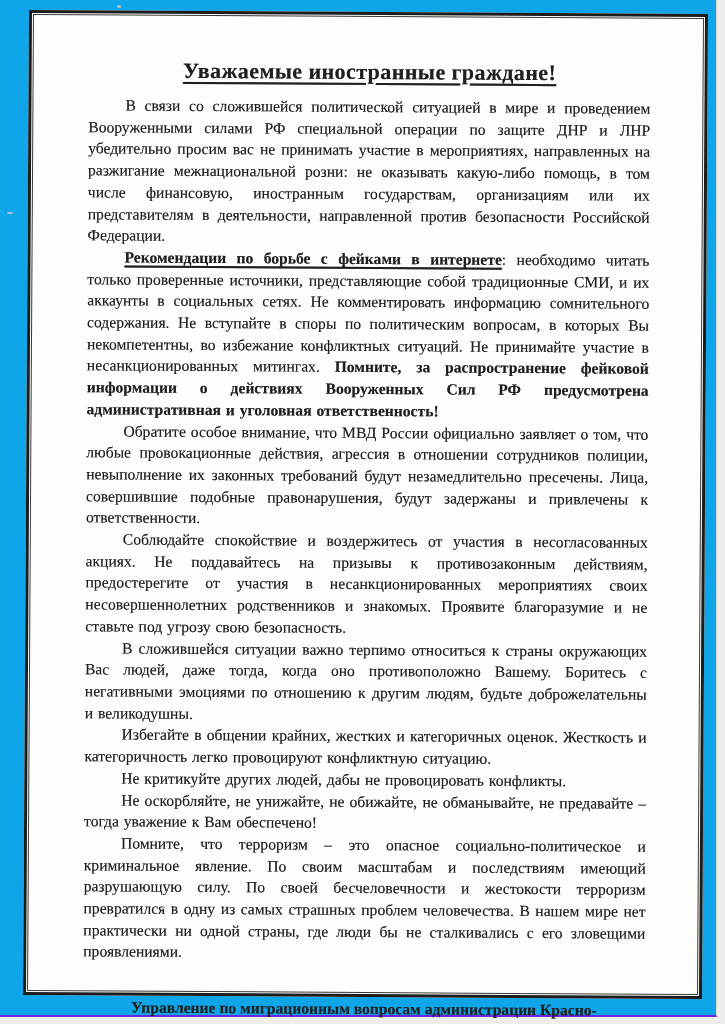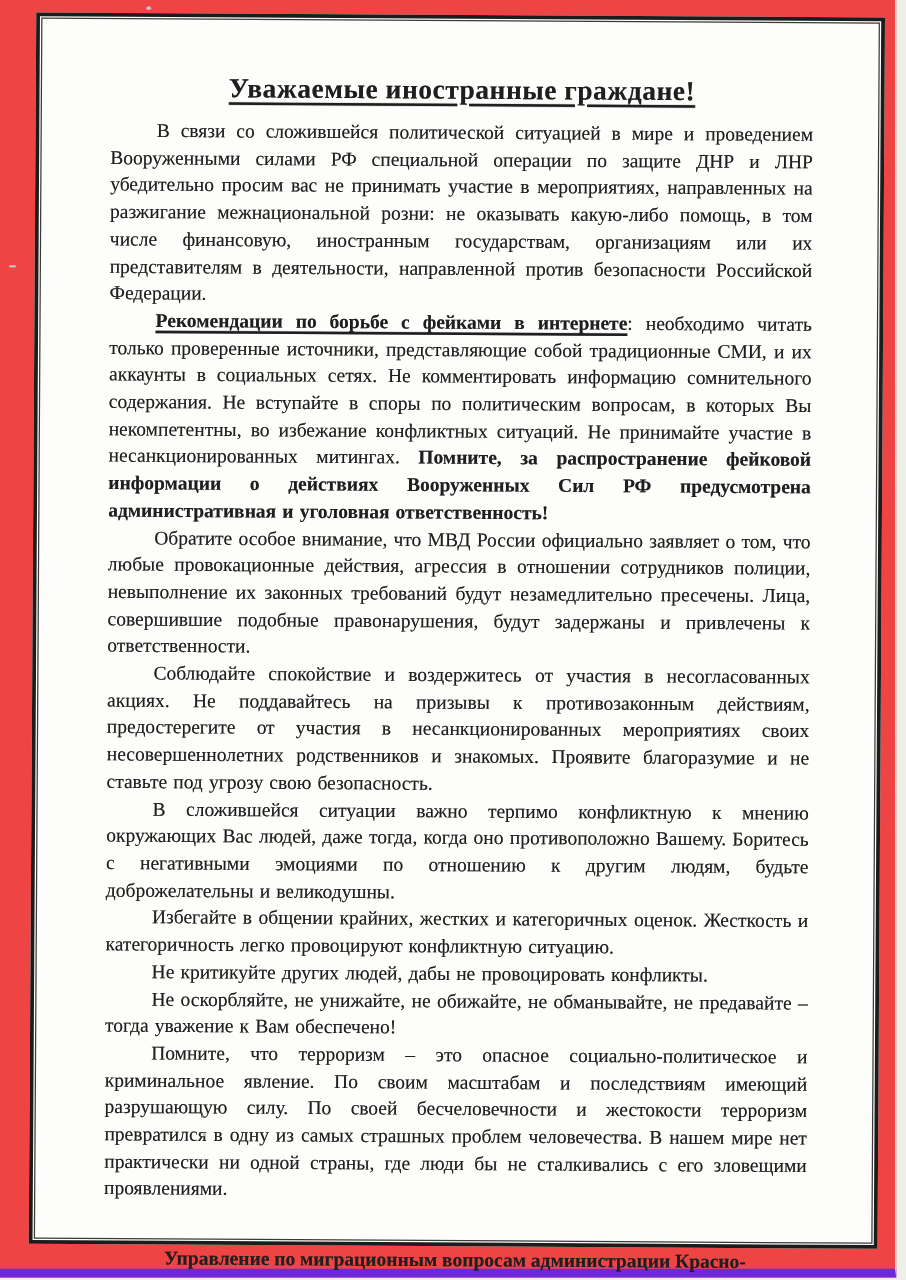--- a/index.html
+++ b/index.html
@@ -6,23 +6,23 @@
   body {
     width: 725px; height: 1024px;
     background: #eeeeeb;
     font-family: "Liberation Serif", "DejaVu Serif", serif;
     overflow: hidden;
     position: relative;
   }
   .paper {
     position: absolute; left: 0; top: 0;
     width: 716px; height: 1015px;
-    background: #ef4444;
+    background: #0ea5e9;
     border-right: 1px solid #d8d8d4;
-    border-bottom: 7px solid #6d28d9;
+    border-bottom: 2px solid #6d28d9;
   }
   .frame {
     position: absolute; left: 26px; top: 12px;
     width: 673px; height: 979px;
     border: 3px solid #1c1c1c;
     transform: rotate(0.35deg);
     transform-origin: 50% 50%;
     background: #fdfdfb;
   }
   .frame-inner {
@@ -78,21 +78,21 @@
 
 <div class="paper">
   <div class="frame">
     <div class="frame-inner doc-text">
       <h1 class="title">Уважаемые иностранные граждане!</h1>
       <div class="body-block">
           <p class="para"><span class="run-normal">В связи со сложившейся политической ситуацией в мире и проведением Вооруженными силами РФ специальной операции по защите ДНР и ЛНР убедительно просим вас не принимать участие в мероприятиях, направленных на разжигание межнациональной розни: не оказывать какую-либо помощь, в том числе финансовую, иностранным государствам, организациям или их представителям в деятельности, направленной против безопасности Российской Федерации.</span></p>
           <p class="para"><span class="run-bold-underline">Рекомендации по борьбе с фейками в интернете</span><span class="run-normal">: необходимо читать только проверенные источники, представляющие собой традиционные СМИ, и их аккаунты в социальных сетях. Не комментировать информацию сомнительного содержания. Не вступайте в споры по политическим вопросам, в которых Вы некомпетентны, во избежание конфликтных ситуаций. Не принимайте участие в несанкционированных митингах. </span><span class="run-bold">Помните, за распространение фейковой информации о действиях Вооруженных Сил РФ предусмотрена административная и уголовная ответственность!</span></p>
           <p class="para"><span class="run-normal">Обратите особое внимание, что МВД России официально заявляет о том, что любые провокационные действия, агрессия в отношении сотрудников полиции, невыполнение их законных требований будут незамедлительно пресечены. Лица, совершившие подобные правонарушения, будут задержаны и привлечены к ответственности.</span></p>
           <p class="para"><span class="run-normal">Соблюдайте спокойствие и воздержитесь от участия в несогласованных акциях. Не поддавайтесь на призывы к противозаконным действиям, предостерегите от участия в несанкционированных мероприятиях своих несовершеннолетних родственников и знакомых. Проявите благоразумие и не ставьте под угрозу свою безопасность.</span></p>
-          <p class="para"><span class="run-normal">В сложившейся ситуации важно терпимо конфликтную к мнению окружающих Вас людей, даже тогда, когда оно противоположно Вашему. Боритесь с негативными эмоциями по отношению к другим людям, будьте доброжелательны и великодушны.</span></p>
+          <p class="para"><span class="run-normal">В сложившейся ситуации важно терпимо относиться к страны окружающих Вас людей, даже тогда, когда оно противоположно Вашему. Боритесь с негативными эмоциями по отношению к другим людям, будьте доброжелательны и великодушны.</span></p>
           <p class="para"><span class="run-normal">Избегайте в общении крайних, жестких и категоричных оценок. Жесткость и категоричность легко провоцируют конфликтную ситуацию.</span></p>
           <p class="para"><span class="run-normal">Не критикуйте других людей, дабы не провоцировать конфликты.</span></p>
           <p class="para"><span class="run-normal">Не оскорбляйте, не унижайте, не обижайте, не обманывайте, не предавайте – тогда уважение к Вам обеспечено!</span></p>
           <p class="para"><span class="run-normal">Помните, что терроризм – это опасное социально-политическое и криминальное явление. По своим масштабам и последствиям имеющий разрушающую силу. По своей бесчеловечности и жестокости терроризм превратился в одну из самых страшных проблем человечества. В нашем мире нет практически ни одной страны, где люди бы не сталкивались с его зловещими проявлениями.</span></p>
         </div>
       <div class="footer">
         <div>Управление по миграционным вопросам администрации Красно-</div>
         <div>дарского края</div>
       </div>
     </div>

